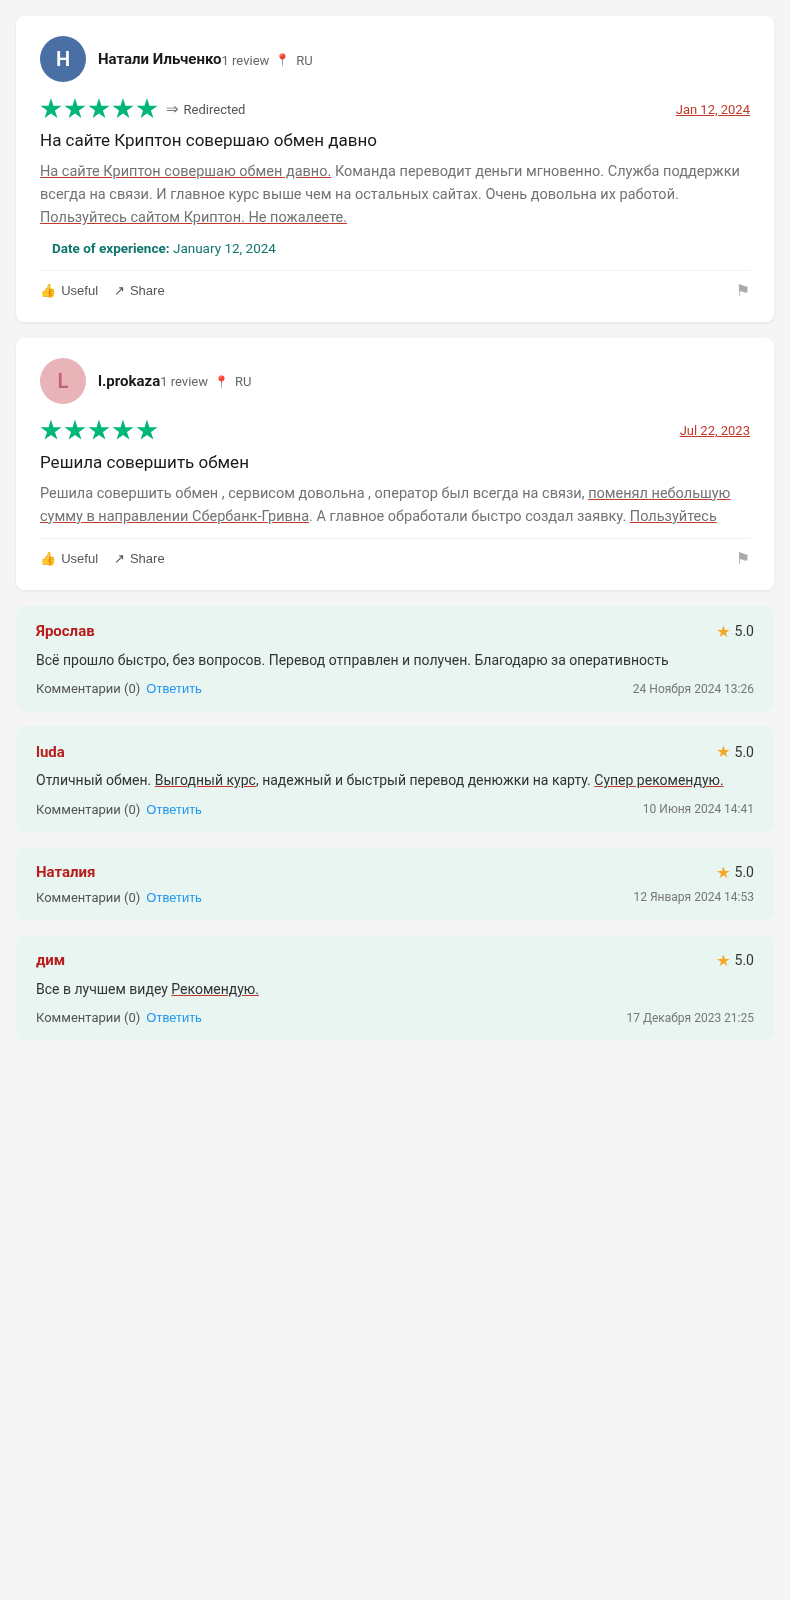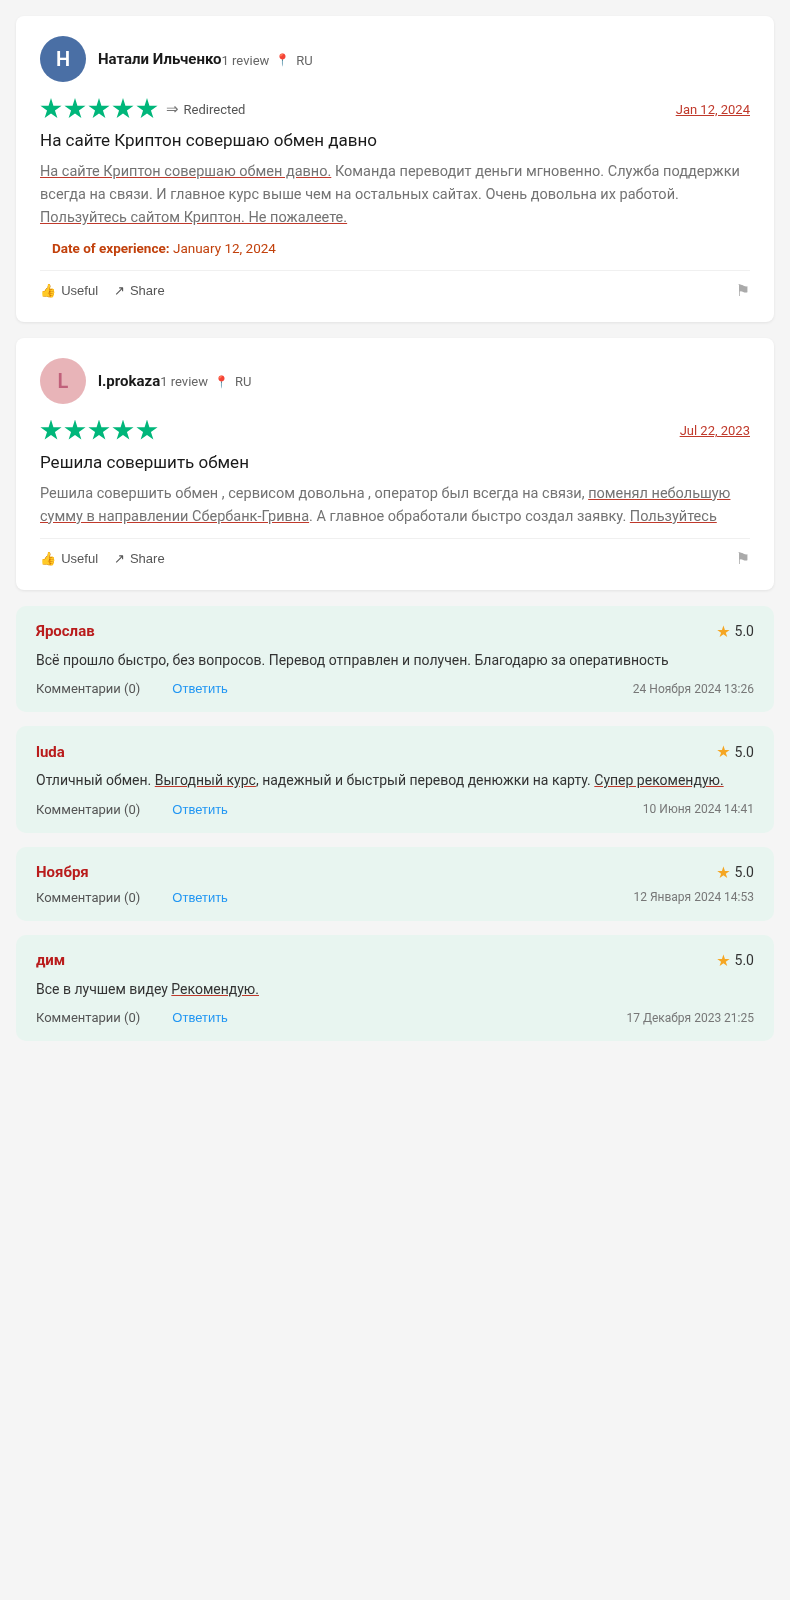--- a/index.html
+++ b/index.html
@@ -98,21 +98,21 @@
       font-size: 14.5px;
       color: #737373;
       line-height: 1.6;
       margin-bottom: 10px;
     }
 
     .underline-red { text-decoration: underline; text-decoration-color: #c0392b; }
 
     .date-of-experience {
       font-size: 13.5px;
-      color: #c2410c;
+      color: #0f766e;
       margin-bottom: 14px;
       padding-left: 12px;
     }
 
     .date-of-experience strong { font-weight: 700; }
 
     .action-row {
       display: flex;
       align-items: center;
       gap: 20px;
@@ -173,21 +173,21 @@
     .green-body {
       font-size: 14px;
       color: #333;
       line-height: 1.6;
       margin-bottom: 10px;
     }
 
     .green-footer {
       display: flex;
       align-items: center;
-      gap: 32px;
+      gap: 6px;
       font-size: 13px;
       color: #555;
     }
 
     .comments-label { color: #555; }
     .reply-btn { color: #2196F3; cursor: pointer; background: none; border: none; font-size: 13px; }
     .green-date { margin-left: auto; color: #777; font-size: 12px; }
   </style>
 </head>
 <body>
@@ -298,21 +298,21 @@
       </div>
       <div class="green-body">Отличный обмен. <span class="underline-red">Выгодный курс</span>, надежный и быстрый перевод денюжки на карту. <span class="underline-red">Супер рекомендую.</span></div>
       <div class="green-footer">
         <span class="comments-label">Комментарии (0)</span>
         <button class="reply-btn">Ответить</button>
         <span class="green-date">10 Июня 2024  14:41</span>
       </div>
     </div>
     <div class="review-card-green">
       <div class="green-header">
-        <span class="green-author">Ноября</span>
+        <span class="green-author">Наталия</span>
         <span class="star-rating-orange">
           <span class="star-orange">★</span> 
           <span>5.0</span>
         </span>
       </div>
       <div class="green-footer">
         <span class="comments-label">Комментарии (0)</span>
         <button class="reply-btn">Ответить</button>
         <span class="green-date">12 Января 2024  14:53</span>
       </div>

